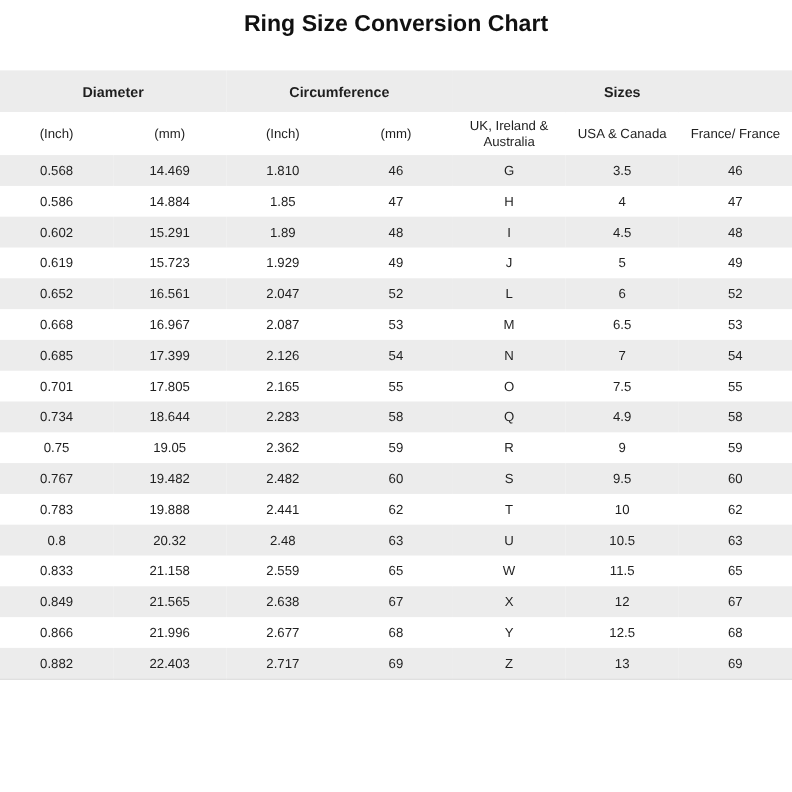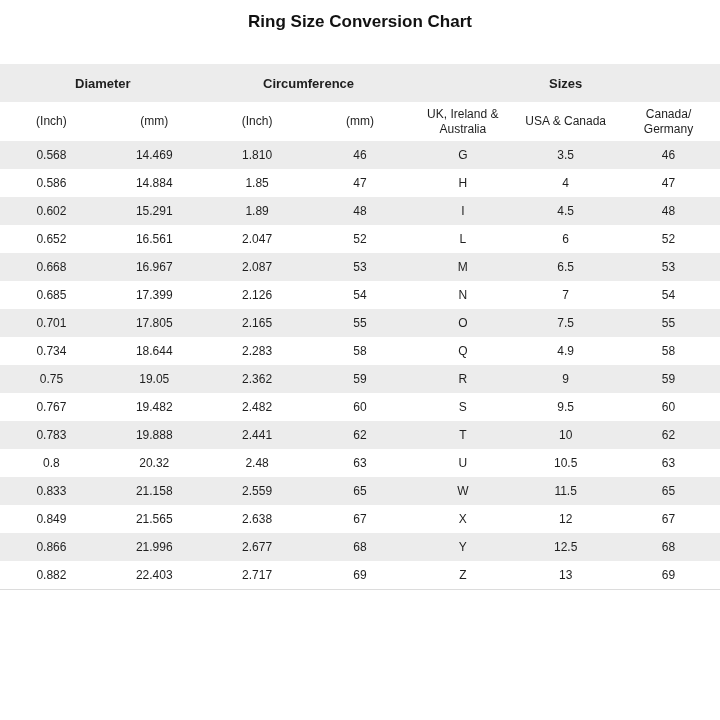--- a/index.html
+++ b/index.html
@@ -9,21 +9,21 @@
     --border:#dcdcdc;
   }
   html,body{margin:0;padding:0;}
   body{
     width:720px;height:720px;background:#ffffff;
     font-family:"Liberation Sans", sans-serif;color:var(--text);
     overflow:hidden;
   }
   h1{
     margin:0;padding:11px 0 0 0;
-    font-size:17px;line-height:21px;font-weight:bold;
+    font-size:21px;line-height:21px;font-weight:bold;
     text-align:center;color:#111;
   }
   table{
     width:720px;margin-top:32px;
     border-collapse:collapse;table-layout:fixed;padding-left:38px;
   }
   thead tr.group-row th{
     background:var(--header-bg);
     font-size:13px;font-weight:bold;
     height:36px;text-align:center;vertical-align:middle;
@@ -62,21 +62,21 @@
       <th colspan="2">Circumference</th>
       <th colspan="3">Sizes</th>
     </tr>
     <tr class="sub-row">
       <th>(Inch)</th>
       <th>(mm)</th>
       <th>(Inch)</th>
       <th>(mm)</th>
       <th>UK, Ireland &amp; Australia</th>
       <th>USA &amp; Canada</th>
-      <th>Canada/ Germany</th>
+      <th>France/ France</th>
     </tr>
   </thead>
   <tbody>
       <tr>
         <td>0.568</td>
         <td>14.469</td>
         <td>1.810</td>
         <td>46</td>
         <td>G</td>
         <td>3.5</td>
@@ -94,20 +94,29 @@
       <tr>
         <td>0.602</td>
         <td>15.291</td>
         <td>1.89</td>
         <td>48</td>
         <td>I</td>
         <td>4.5</td>
         <td>48</td>
       </tr>
       <tr>
+        <td>0.619</td>
+        <td>15.723</td>
+        <td>1.929</td>
+        <td>49</td>
+        <td>J</td>
+        <td>5</td>
+        <td>49</td>
+      </tr>
+      <tr>
         <td>0.652</td>
         <td>16.561</td>
         <td>2.047</td>
         <td>52</td>
         <td>L</td>
         <td>6</td>
         <td>52</td>
       </tr>
       <tr>
         <td>0.668</td>

